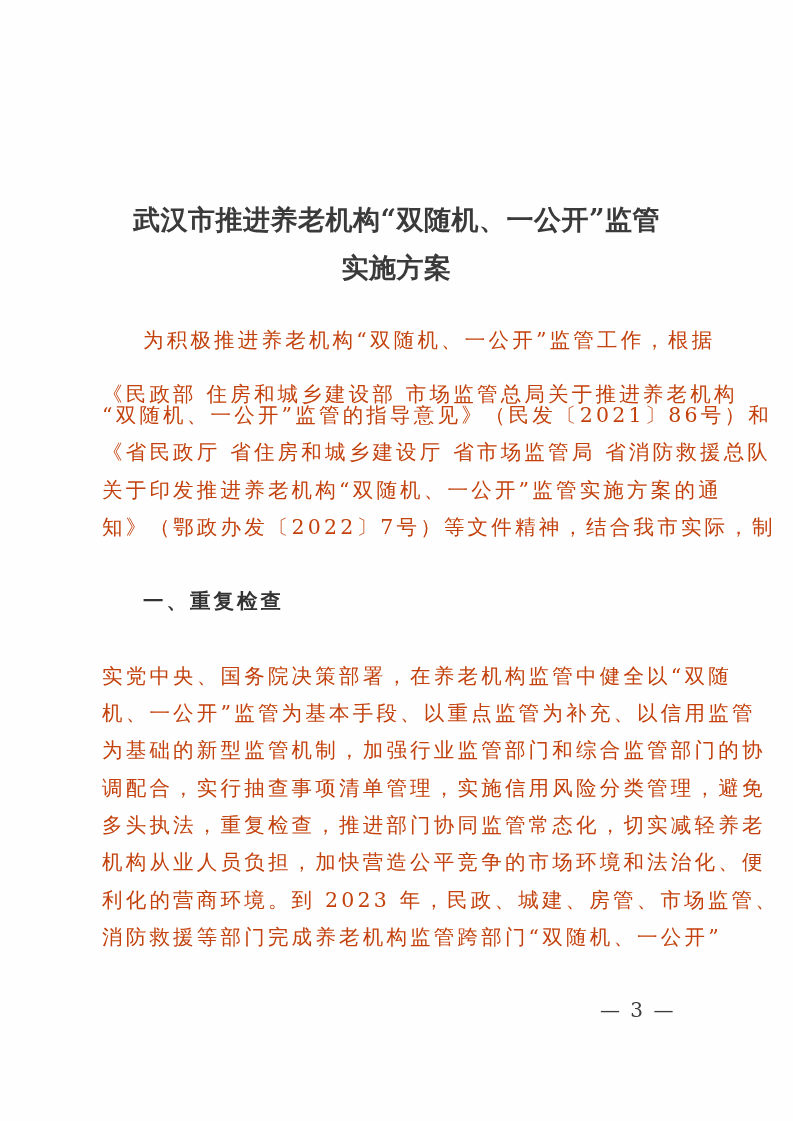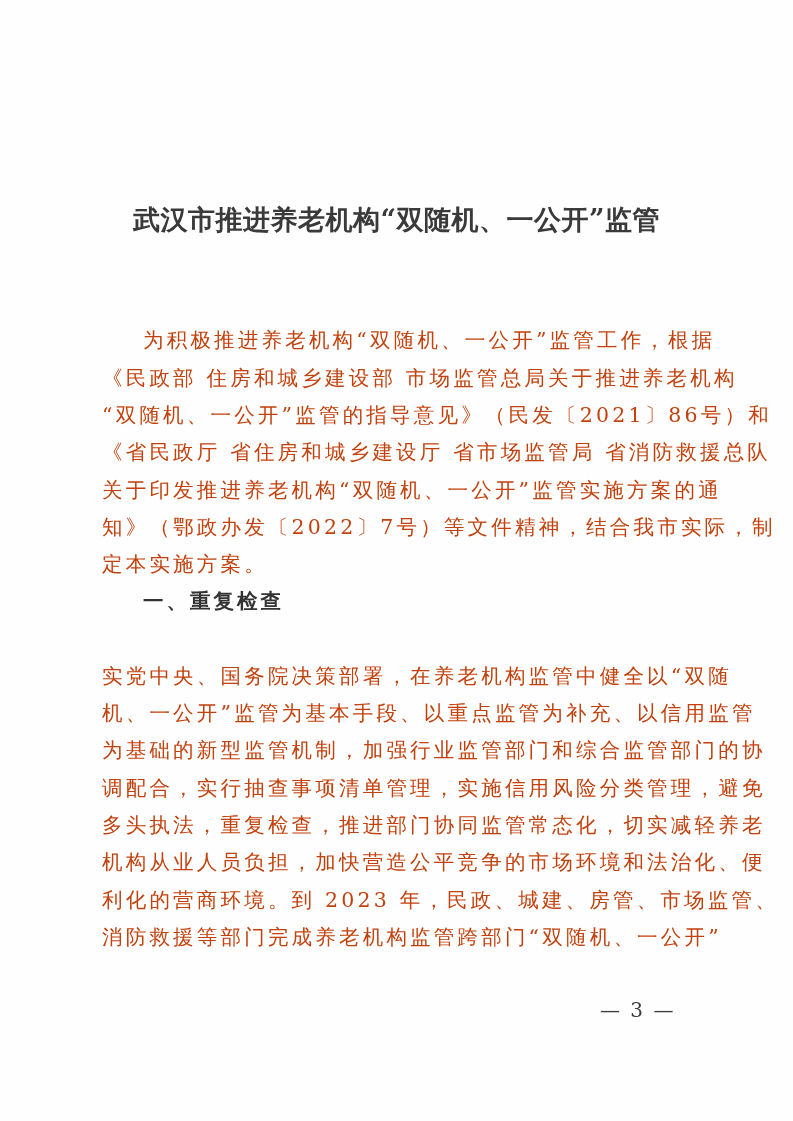--- a/index.html
+++ b/index.html
@@ -65,28 +65,28 @@
       color: #3c3c3c;
       letter-spacing: 2px;
     }
   </style>
 </head>
 <body>
 
 <div class="page">
 
   <div class="title l1">武汉市推进养老机构“双随机、一公开”监管</div>
+  <div class="title l2">实施方案</div>
 
   <div class="line indent" style="top:326px">为积极推进养老机构“双随机、一公开”监管工作，根据</div>
-  <div class="line" style="top:364px">《民政部 住房和城乡建设部 市场监管总局关于推进养老机构</div>
+  <div class="line" style="top:380px">《民政部 住房和城乡建设部 市场监管总局关于推进养老机构</div>
   <div class="line" style="top:401px">“双随机、一公开”监管的指导意见》（民发〔2021〕86号）和</div>
   <div class="line" style="top:438px">《省民政厅 省住房和城乡建设厅 省市场监管局 省消防救援总队</div>
   <div class="line" style="top:476px">关于印发推进养老机构“双随机、一公开”监管实施方案的通</div>
   <div class="line" style="top:513px">知》（鄂政办发〔2022〕7号）等文件精神，结合我市实际，制</div>
-  <div class="line short" style="top:550px">定本实施方案。</div>
 
   <div class="heading" style="top:587px">一、重复检查</div>
 
   <div class="line" style="top:662px">实党中央、国务院决策部署，在养老机构监管中健全以“双随</div>
   <div class="line" style="top:736px">为基础的新型监管机制，加强行业监管部门和综合监管部门的协</div>
   <div class="line" style="top:699px">机、一公开”监管为基本手段、以重点监管为补充、以信用监管</div>
   <div class="line" style="top:774px">调配合，实行抽查事项清单管理，实施信用风险分类管理，避免</div>
   <div class="line" style="top:811px">多头执法，重复检查，推进部门协同监管常态化，切实减轻养老</div>
   <div class="line" style="top:848px">机构从业人员负担，加快营造公平竞争的市场环境和法治化、便</div>
   <div class="line" style="top:886px">利化的营商环境。到 2023 年，民政、城建、房管、市场监管、</div>

